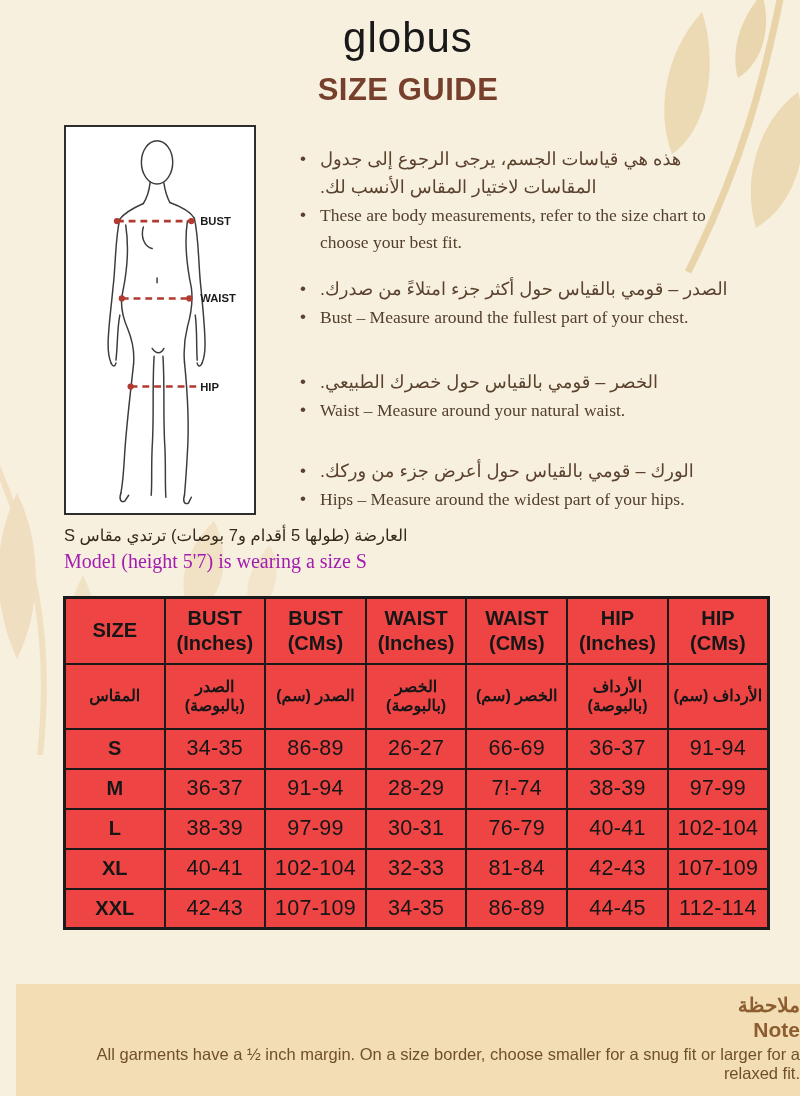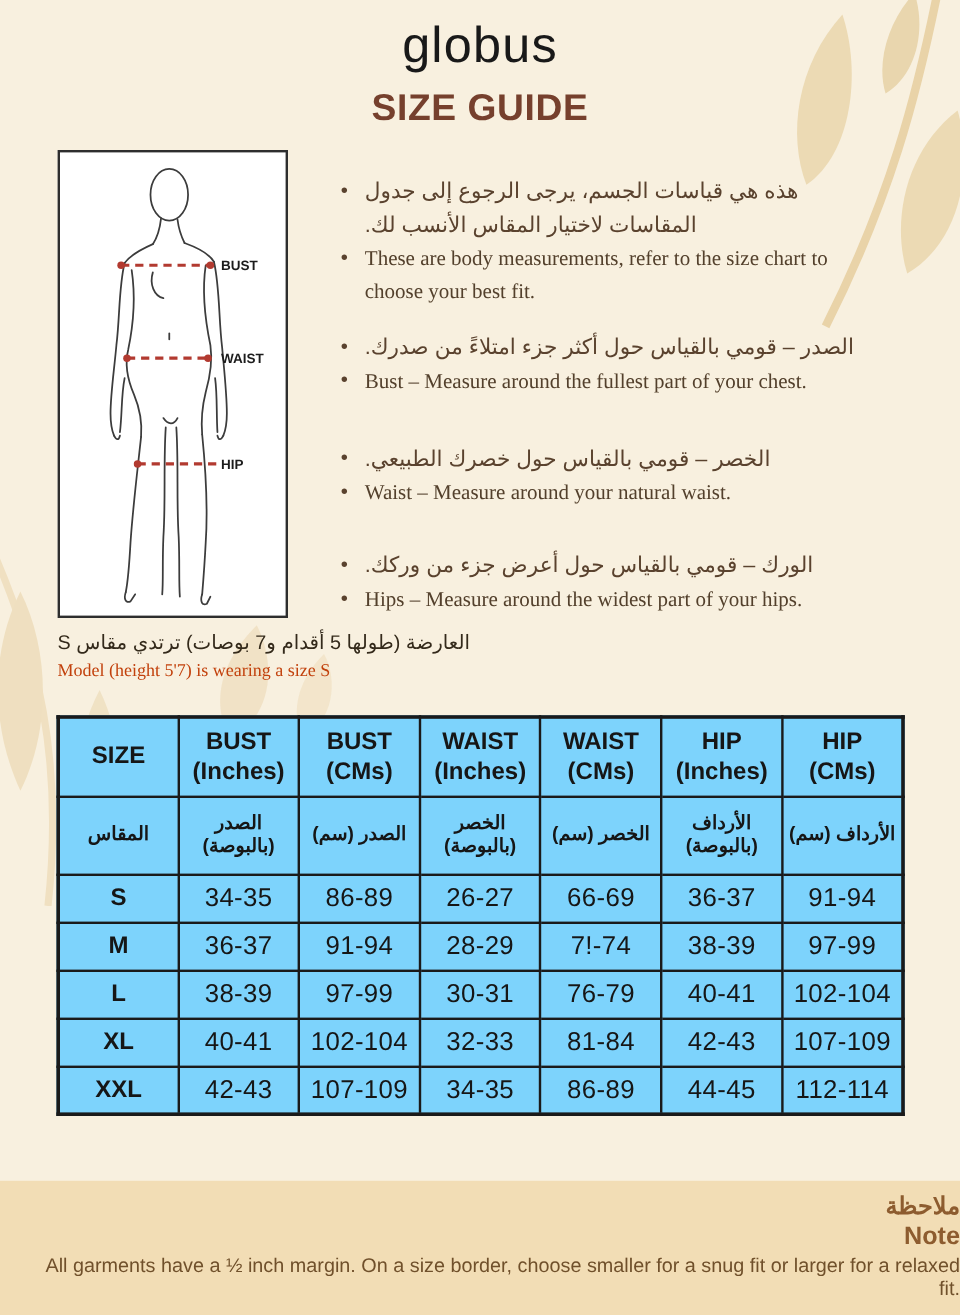--- a/index.html
+++ b/index.html
@@ -1,21 +1,21 @@
 <!DOCTYPE html>
 <html><head>
 <meta charset="utf-8">
 <style>
   html,body{margin:0;padding:0;}
   .page{
     position:relative;width:800px;height:1096px;overflow:hidden;
     background:#f8f0df;font-family:"Liberation Sans",sans-serif;
   }
   .deco{position:absolute;z-index:0;pointer-events:none;}
-  .content{position:absolute;inset:0;z-index:1;}
+  .content{position:absolute;inset:0;z-index:1;margin-left:16px;}
 
   .logo{position:absolute;top:14px;left:0;right:0;text-align:center;
     font-size:42px;font-weight:500;letter-spacing:1px;color:#191919;}
   .title{position:absolute;top:72px;left:0;right:0;text-align:center;
     font-size:31px;font-weight:700;letter-spacing:.5px;color:#76402d;}
 
   .figure-box{position:absolute;left:48px;top:125px;width:192px;height:390px;
     background:#ffffff;border:2.5px solid #2e2e2e;box-sizing:border-box;}
   .figure-box svg{display:block;width:100%;height:100%;}
   .meas-label{font:700 11.5px "Liberation Sans",sans-serif;fill:#1c1c1c;}
@@ -27,24 +27,24 @@
   .li{display:flex;align-items:flex-start;}
   .dot{flex:0 0 20px;color:#5a422e;font-size:17px;line-height:1.5;}
   .li .txt{flex:1;}
   .li-ar .txt{direction:rtl;text-align:left;
     font-size:18px;line-height:1.55;color:#5a422e;}
   .li-en .txt{font-family:"Liberation Serif",serif;
     font-size:17.5px;line-height:1.55;color:#53402c;}
 
   .model{position:absolute;left:48px;top:526px;width:430px;}
   .model-ar{direction:rtl;text-align:left;font-size:16.5px;color:#342a1b;margin-bottom:5px;}
-  .model-en{font-family:"Liberation Serif",serif;font-size:15px;color:#c2410c;}
+  .model-en{font-family:"Liberation Serif",serif;font-size:20px;color:#a21caf;}
 
   table.size-table{position:absolute;left:47px;top:596px;width:707px;
-    border-collapse:collapse;background:#7dd3fc;table-layout:fixed;
+    border-collapse:collapse;background:#ef4444;table-layout:fixed;
     border:3px solid #1a1a1a;}
   table.size-table th,table.size-table td{
     border:2px solid #1a1a1a;text-align:center;vertical-align:middle;
     padding:0 2px;color:#161616;}
   tr.h-en{height:66px;}
   tr.h-en th{font-size:20px;font-weight:700;line-height:1.25;white-space:pre-line;}
   tr.h-ar{height:65px;}
   tr.h-ar th{font-size:16px;font-weight:700;line-height:1.2;direction:rtl;}
   tr.data{height:40px;}
   tr.data th{font-size:20px;font-weight:700;}

